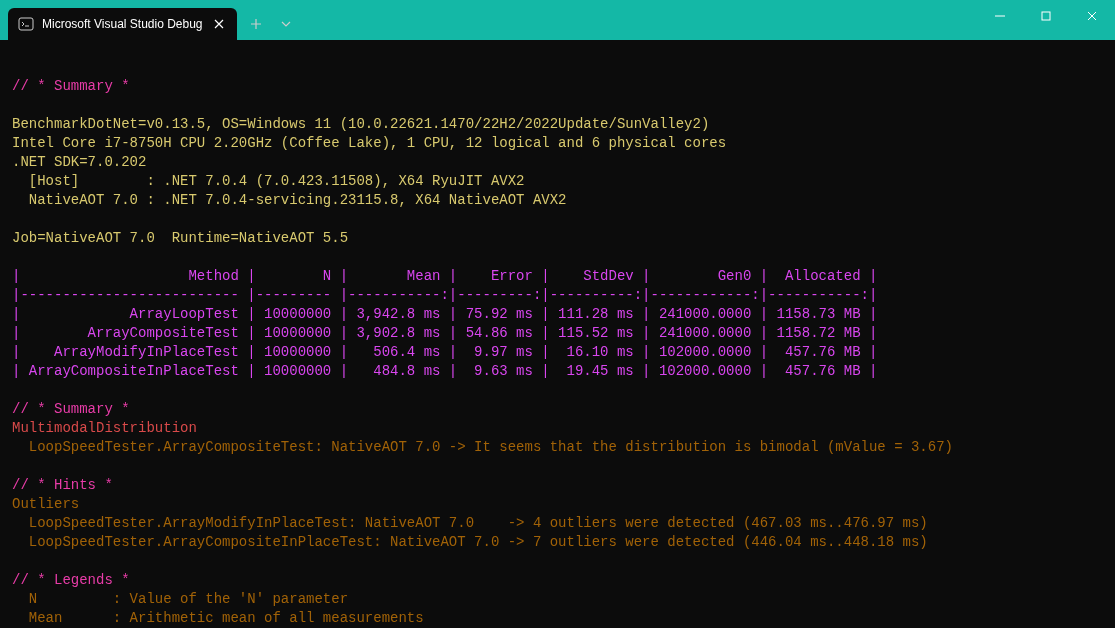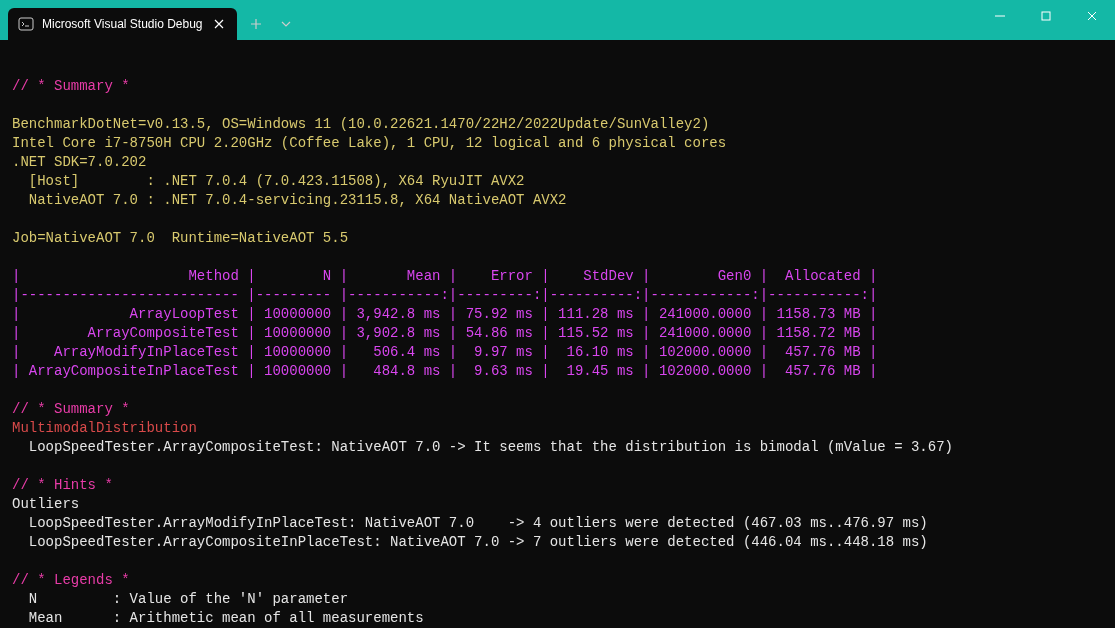--- a/index.html
+++ b/index.html
@@ -90,21 +90,21 @@
   cursor: pointer;
 }
 .terminal {
   padding: 18px 12px 0 12px;
   white-space: pre;
 }
 .c-magenta { color: #e83ca8; }
 .c-yellow  { color: #d8c96e; }
 .c-cyan    { color: #d946ef; }
 .c-red     { color: #d94a4a; }
-.c-teal    { color: #e5e5e5; }
+.c-teal    { color: #a16207; }
 </style>
 </head>
 <body>
 
 <div class="titlebar">
   <div class="tab">
     <span class="tab-icon">
       <svg viewBox="0 0 16 16" width="16" height="16">
         <rect x="1" y="2" width="14" height="12" rx="2" fill="none" stroke="#cccccc" stroke-width="1"></rect>
         <path d="M4 6 L6 8 L4 10" fill="none" stroke="#cccccc" stroke-width="1"></path>

